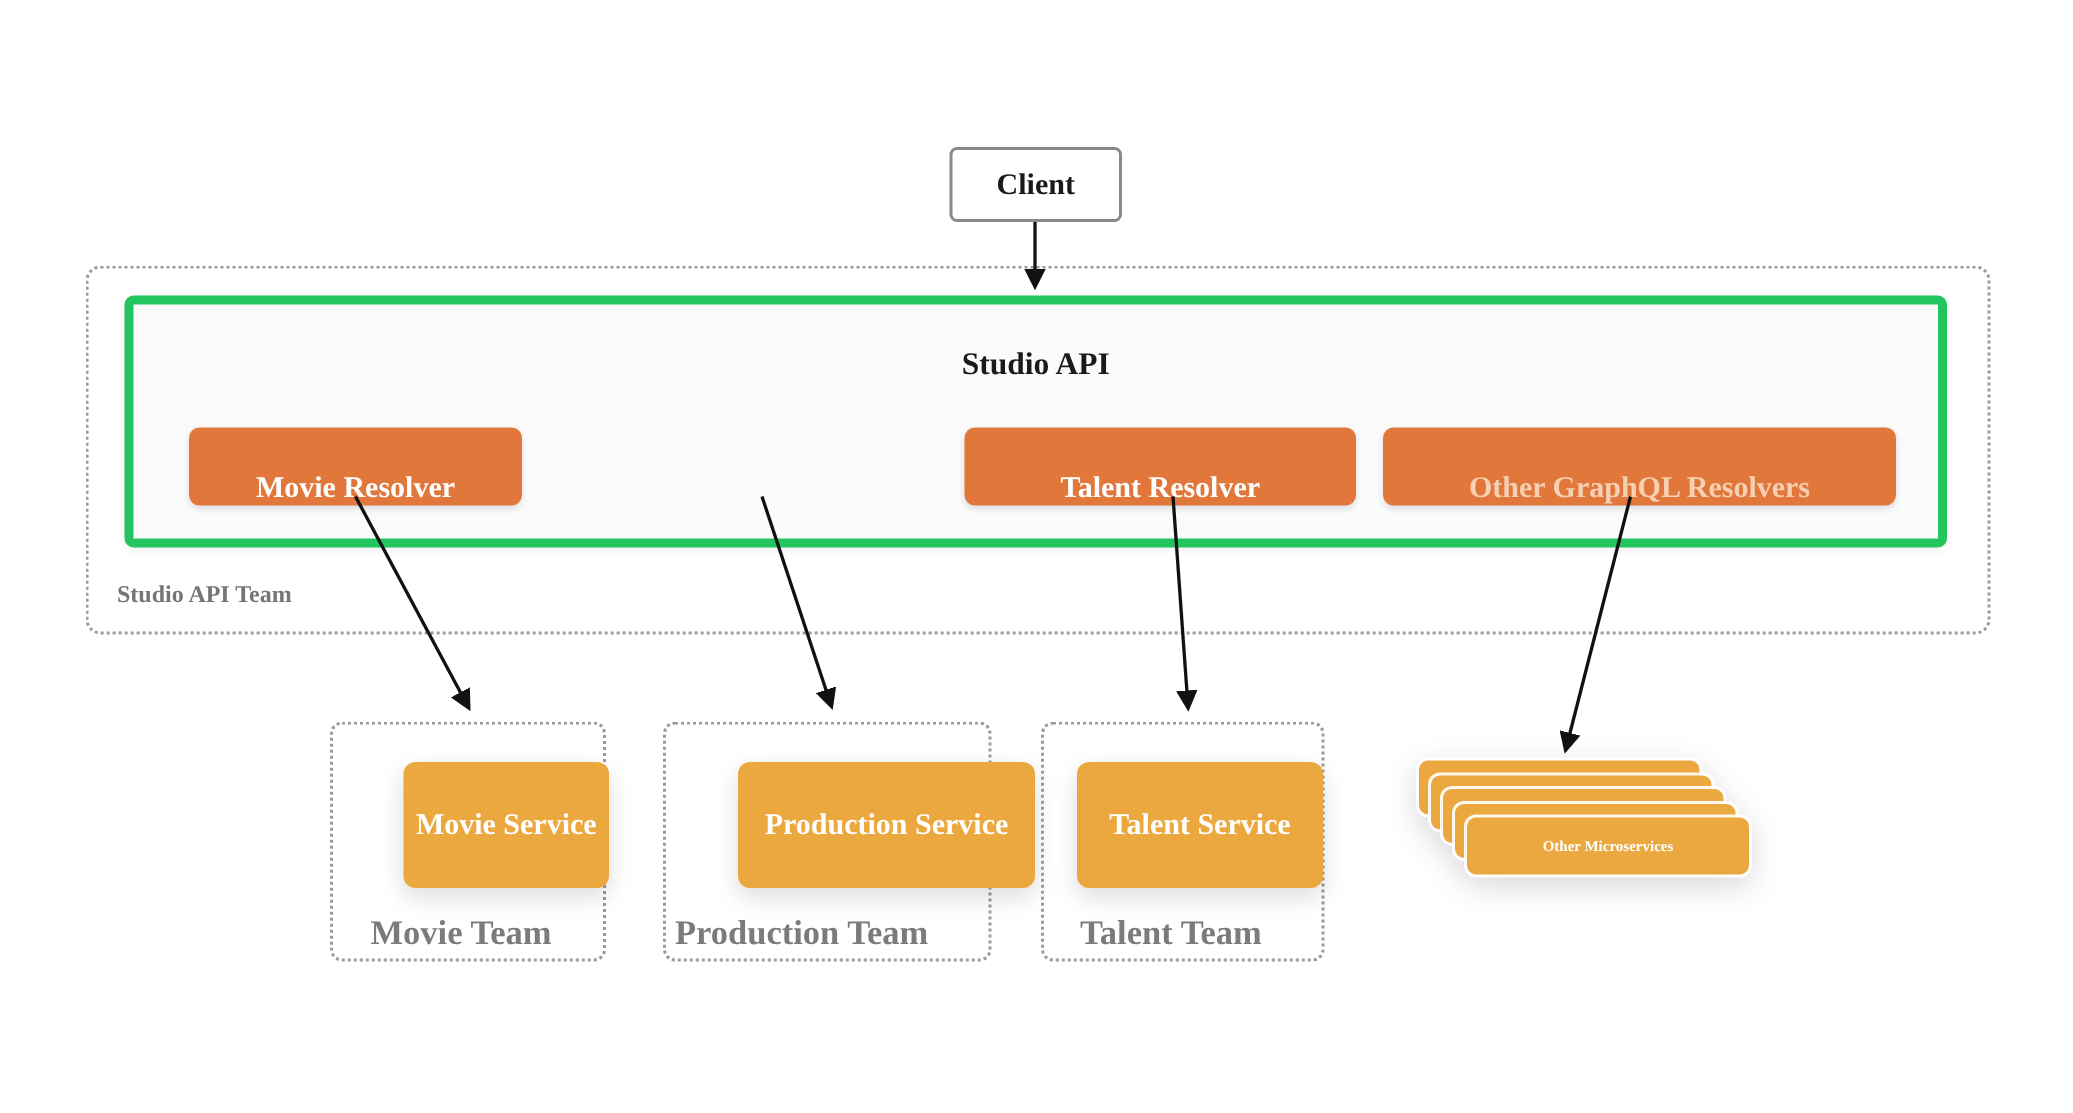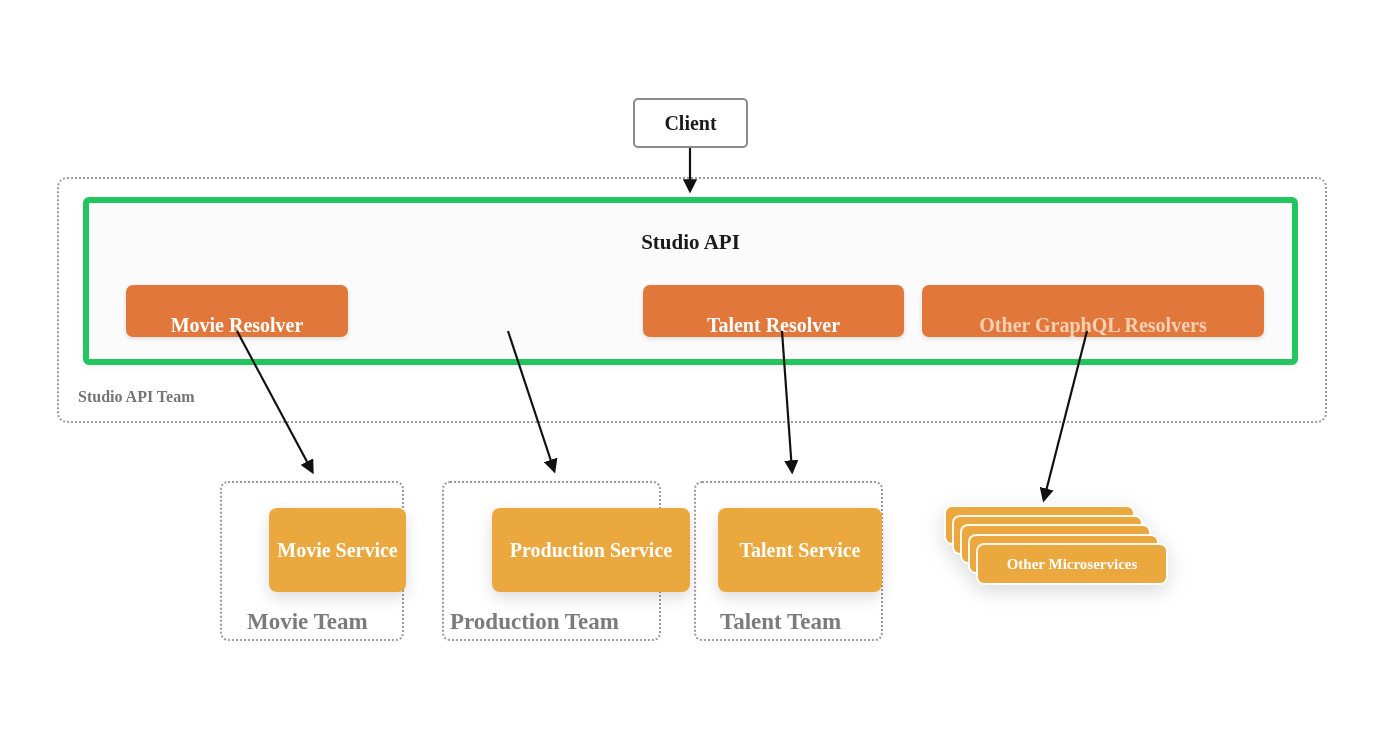--- a/index.html
+++ b/index.html
@@ -93,21 +93,21 @@
     background:var(--service-amber);
     box-shadow:0 0 0 2px rgba(255,255,255,0.9);
   }
   .stack-layer.s0{left:0px;   top:0px;   z-index:1;}
   .stack-layer.s1{left:8px;   top:9.5px; z-index:2;}
   .stack-layer.s2{left:16px;  top:19px;  z-index:3;}
   .stack-layer.s3{left:24px;  top:28.5px;z-index:4;}
   .stack-layer.s4{
     left:32px;top:38px;height:38px;width:188px;z-index:5;
     display:flex;align-items:center;justify-content:center;
-    font-size:15px;font-weight:700;color:#ffffff;
+    font-size:10px;font-weight:700;color:#ffffff;
   }
 
   svg.arrows{position:absolute;inset:0;pointer-events:none;}
 </style>
 </head>
 <body>
 
 <div class="canvas">
 
   <div class="client-box">

